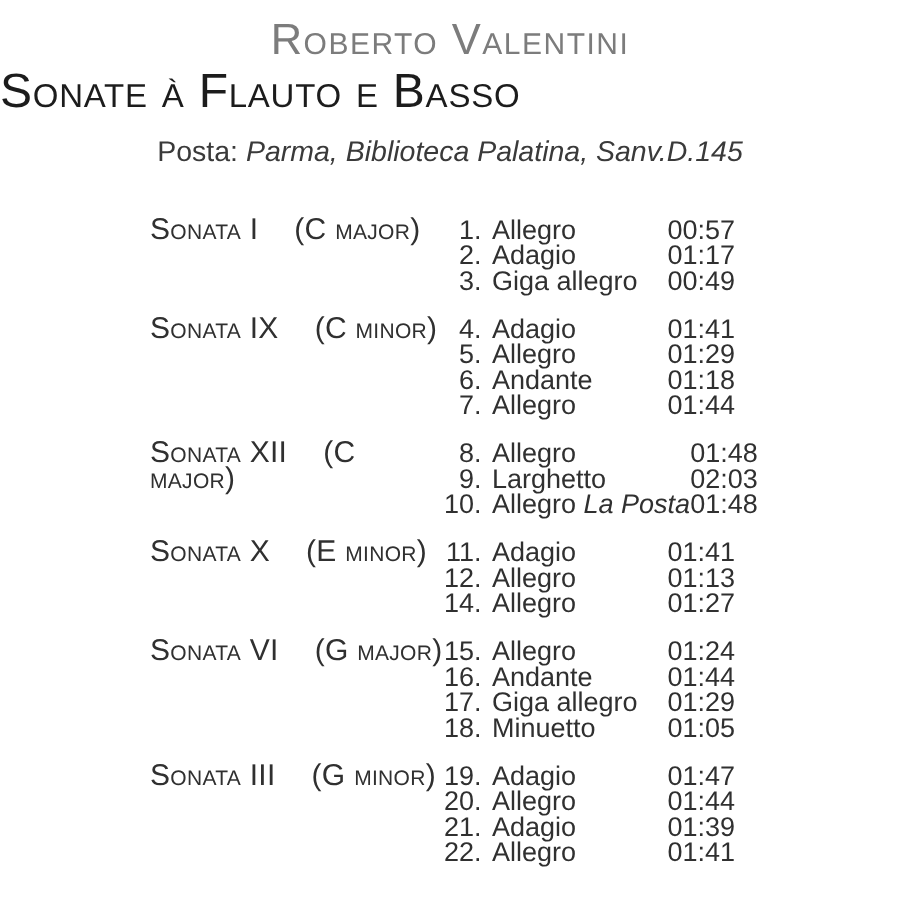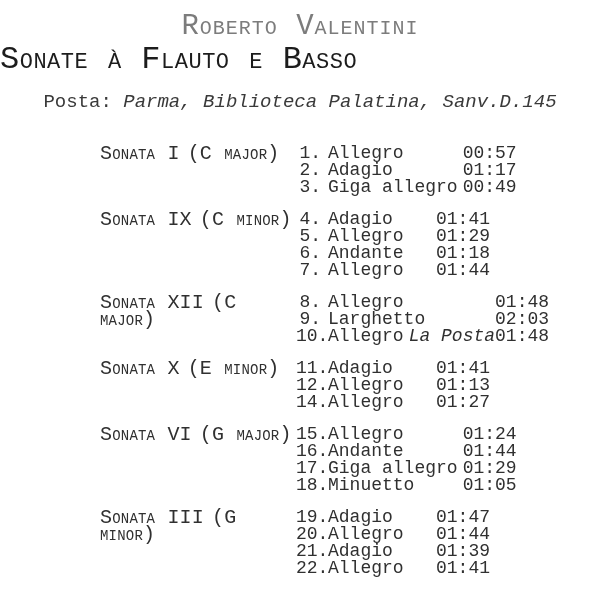--- a/index.html
+++ b/index.html
@@ -1,21 +1,21 @@
 <!DOCTYPE html>
 <html style="--c-composer: #7c7c7c; --c-work: #1c1c1c; --c-source: #3a3a3a; --c-body: #303030;"><head>
 <meta charset="utf-8">
 <style>
   html, body { margin: 0; padding: 0; background: #ffffff; }
   .page {
     position: relative;
     width: 600px;
     height: 616px;
     background: #ffffff;
-    font-family: Liberation Mono, monospace;
+    font-family: Liberation Sans, sans-serif;
     color: var(--c-body, #303030);
     overflow: hidden;
   }
   .sc { font-variant: small-caps; }
 
   .title1 {
     position: absolute;
     top: 12px; left: 0; right: 0;
     text-align: center;
     font-size: 29px;
@@ -54,21 +54,21 @@
     display: flex;
     align-items: flex-start;
     margin-bottom: 15px;
   }
   .shead {
     width: 196px;
     flex: 0 0 196px;
     font-size: 20px;
     letter-spacing: 0.2px;
   }
-  .skey { margin-left: 8px; }
+  .skey { margin-left: 24px; }
   .tracks { flex: 1 1 auto; }
   .track { display: flex; }
   .tnum {
     width: 25px;
     flex: 0 0 25px;
     text-align: right;
   }
   .tname { margin-left: 7px; white-space: nowrap; }
   .tsub  { margin-left: 5px; font-style: italic; white-space: nowrap; }
   .ttime { margin-left: auto; }

